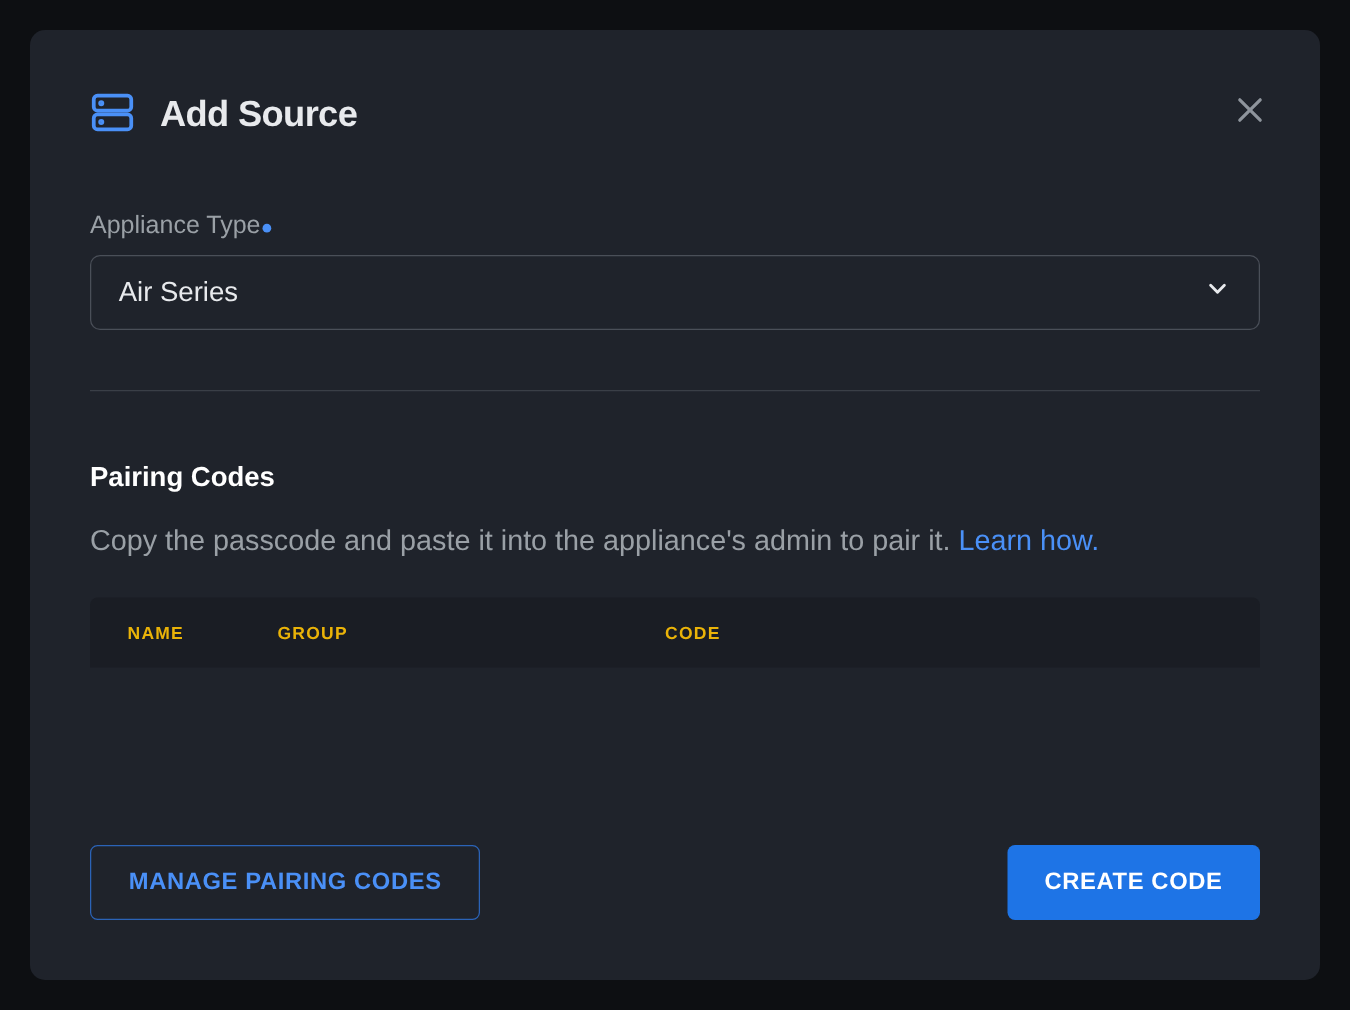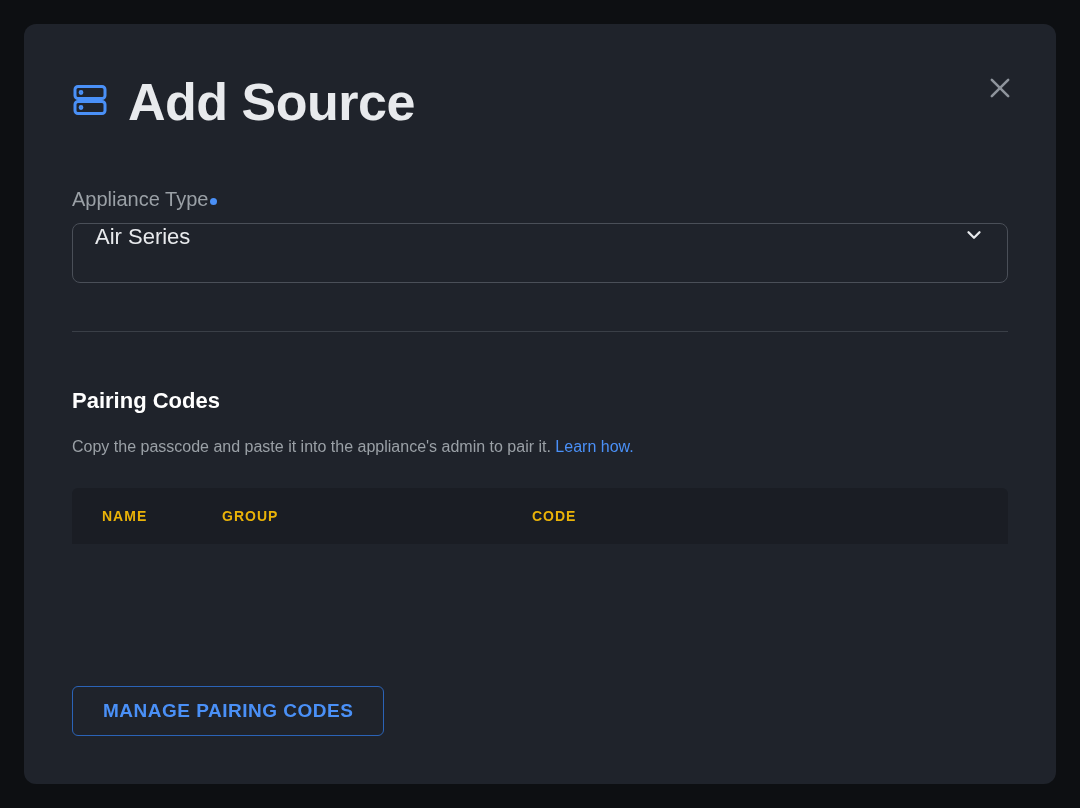--- a/index.html
+++ b/index.html
@@ -28,21 +28,21 @@
     }
     .header {
       display: flex; align-items: center; gap: 20px;
       margin-bottom: 56px;
     }
     .header-icon {
       color: #4a90f7;
       flex-shrink: 0;
     }
     .header-title {
-      font-size: 52px;
+      font-size: 29px;
       font-weight: 600;
       color: #e8eaed;
       letter-spacing: -0.5px;
     }
     .field-label {
       font-size: 20px;
       color: #9aa0a6;
       margin-bottom: 12px;
       display: flex; align-items: center; gap: 2px;
     }
@@ -53,41 +53,41 @@
       display: inline-block;
       margin-top: 4px;
     }
     .select {
       width: 100%;
       height: 60px;
       background: #1f232b;
       border: 1px solid #4a4f58;
       border-radius: 8px;
       padding: 0 22px;
-      display: flex; justify-content: space-between;
+      display: flex; align-items: center; justify-content: space-between;
       cursor: pointer;
       color: #e8eaed;
       font-size: 22px;
     }
     .select .chev {
       color: #e8eaed;
     }
     .divider {
       height: 1px;
       background: #3a3f47;
       margin: 48px 0 56px 0;
     }
     .section-title {
       font-size: 22px;
       font-weight: 650;
       color: #ffffff;
       margin-bottom: 24px;
     }
     .section-desc {
-      font-size: 16px;
+      font-size: 23px;
       color: #9aa0a6;
       margin-bottom: 32px;
     }
     .learn-link {
       color: #4a90f7;
       cursor: pointer;
     }
     .table {
       width: 100%;
       border-radius: 6px;
@@ -138,21 +138,21 @@
       left: 4px; top: 8px;
       pointer-events: none;
     }
     .footer {
       position: absolute;
       left: 48px; right: 48px;
       bottom: 48px;
       display: flex; justify-content: space-between; align-items: center;
     }
     .btn {
-      height: 50px;
+      height: 60px;
       padding: 0 30px;
       border-radius: 6px;
       font-size: 19px;
       font-weight: 700;
       letter-spacing: 0.5px;
       display: flex; align-items: center; justify-content: center;
       cursor: pointer;
     }
     .btn-outline {
       border: 1px solid #2b63b7;
@@ -217,15 +217,16 @@
         <div>NAME</div>
         <div>GROUP</div>
         <div>CODE</div>
         <div></div>
       </div>
     </div>
   </div>
 
   <div class="footer">
     <div class="btn btn-outline">MANAGE PAIRING CODES</div>
+    <div class="btn btn-primary">CREATE CODE</div>
   </div>
 
 </div>
 
 </body></html>

